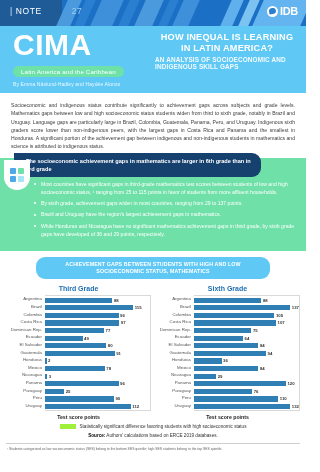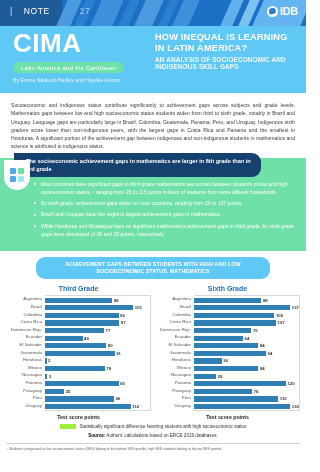--- a/index.html
+++ b/index.html
@@ -20,37 +20,37 @@
   .s3{left:96px;width:22px;background:#3f90da;}
   .s4{left:124px;width:10px;background:#2a7fd0;}
   .s5{left:140px;width:18px;background:#4c9ade;}
   .s6{left:164px;width:9px;background:#2a7fd0;}
   .s7{left:178px;width:16px;background:#3f90da;}
   .s8{left:226px;width:12px;background:#5fb0ec;}
   .s9{left:244px;width:10px;background:#7cc3f2;}
   .s10{left:258px;width:48px;background:#63b4ef;}
   .note-label{position:absolute;left:10px;top:6px;font-size:8.5px;letter-spacing:.6px;
     color:#cfe6fb;font-weight:400;z-index:5;}
-  .note-label b{color:#ffffff;font-weight:400;margin-left:8px;}
+  .note-label b{color:#ffffff;font-weight:400;}
   .note-label .num{color:#9fd0f5;padding-left:30px;}
   .idb{position:absolute;right:8px;top:5px;z-index:6;display:flex;align-items:center;gap:2px;}
   .idb-mark{width:11px;height:11px;border-radius:50%;background:#fff;position:relative;}
   .idb-mark:after{content:"";position:absolute;left:2px;top:2.5px;width:7px;height:6px;
     background:#2a7fd0;border-radius:50% 50% 50% 0;transform:rotate(-10deg);}
   .idb-text{color:#fff;font-weight:bold;font-size:11px;letter-spacing:-.3px;}
 
   
   .hero{position:relative;background:#5fc8f5;height:67px;padding:0;}
   .hero-left{position:absolute;left:13px;top:4px;width:140px;}
-  .cima{font-size:26px;font-weight:bold;color:#ffffff;letter-spacing:.5px;line-height:1;}
+  .cima{font-size:30px;font-weight:bold;color:#ffffff;letter-spacing:.5px;line-height:1;}
   .pill{display:inline-block;margin-top:3px;background:#6ee1a8;color:#ffffff;
     font-size:6.2px;padding:2.2px 8px;border-radius:8px;letter-spacing:.15px;}
   .byline{margin-top:3px;font-size:5px;color:#eaf8ff;letter-spacing:.1px;}
   .hero-right{position:absolute;left:155px;top:6px;width:144px;color:#fff;}
-  .h-title{font-size:9.2px;font-weight:bold;line-height:1.18;letter-spacing:.2px;}
+  .h-title{font-size:9.2px;font-weight:bold;line-height:1.18;letter-spacing:.2px;text-align:center;}
   .h-sub{margin-top:2px;font-size:6.4px;font-weight:bold;line-height:1.2;letter-spacing:.15px;color:#f2fbff;}
 
   
   .para{padding:8px 11px 6px 11px;font-size:5.1px;line-height:1.62;color:#3b3b3b;text-align:justify;}
 
   
   .findings{position:relative;margin-top:1px;}
   .green{background:#6fe0a7;padding:5px 11px 9px 34px;}
   .callout{position:relative;margin-left:-20px;margin-top:-10px;margin-bottom:4px;
     background:#16406e;color:#ffffff;border-radius:0 9px 9px 0;

